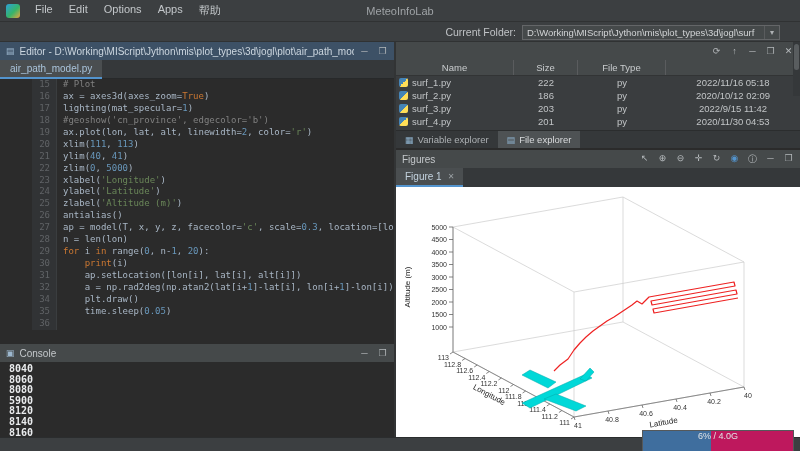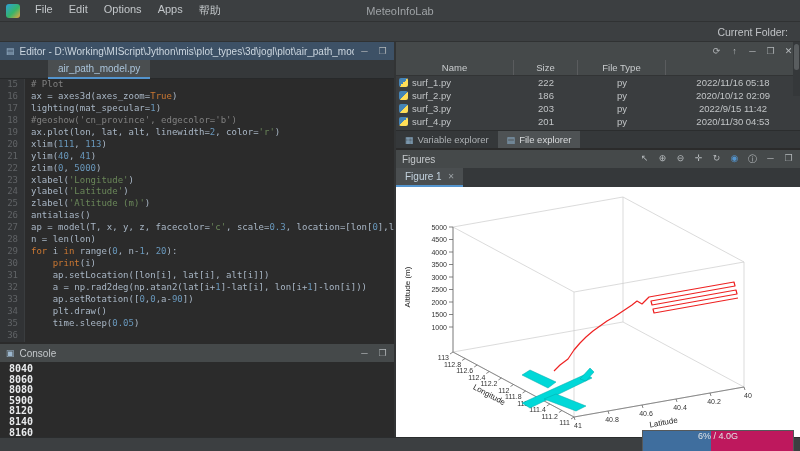--- a/index.html
+++ b/index.html
@@ -14,21 +14,21 @@
     display:flex; align-items:center; padding:0 6px; z-index:5; }
   .logo { width:14px; height:14px; border-radius:3px; margin-right:7px;
     background:linear-gradient(135deg,#2e9fd8 0%,#35b56a 55%,#e8a33d 100%); }
   .menu-items { display:flex; }
   .menu-item { font-size:11px; color:#c3c7ca; padding:3px 8px; cursor:default; }
   .app-title { position:absolute; left:0; right:0; text-align:center;
     font-size:11px; color:#9fa3a6; pointer-events:none; }
   
   .toolbar { position:absolute; top:23px; left:0; right:0; height:19px;
     background:#3c3f41; border-bottom:1px solid #303233;
-    display:flex; align-items:center; justify-content:flex-end; gap:6px; padding:0 12px; z-index:5; }
+    display:flex; align-items:center; justify-content:flex-end; gap:6px; padding:0 20px; z-index:5; }
   .cf-label { font-size:10.5px; color:#c0c3c6; }
   .combo { width:258px; height:15px; background:#45494a; border:1px solid #646668;
     display:flex; align-items:center; }
   .combo-text { flex:1; font-size:9.5px; color:#d2d4d6; padding:0 4px;
     white-space:nowrap; overflow:hidden; }
   .combo-arrow { width:15px; text-align:center; font-size:8px; color:#aeb1b3;
     border-left:1px solid #5a5c5e; line-height:13px; }
   
   .main { position:absolute; top:42px; bottom:14px; left:0; right:0; background:#2b2b2b; }
   .v-splitter { position:absolute; left:394px; top:0; bottom:0; width:2px; background:#323435; }
@@ -41,26 +41,26 @@
   .pt-editor { background:#3d5166; }
   .pt-plain  { background:#45494a; color:#c4c8cb; }
   .pt-label  { white-space:nowrap; overflow:hidden; }
   .pt-icons  { margin-left:auto; display:flex; gap:7px; }
   .pt-icon   { font-size:9px; color:#b4b8bb; width:11px; text-align:center; cursor:default; }
   .hdr-file-icon { font-size:9px; color:#9db8cf; }
   
   .tabbar { position:absolute; top:18px; left:0; right:0; height:19px;
     background:#35383a; border-bottom:1px solid #27292a; display:flex; }
   .tab { height:19px; display:flex; align-items:center; gap:5px; padding:0 10px;
-    font-size:10px; color:#a9c3da; background:#4a4e50; border-bottom:2px solid #5394ce;margin-left:48px; }
+    font-size:10px; color:#a9c3da; background:#4a4e50; border-bottom:2px solid #5394ce; }
   .code-area { position:absolute; top:37px; left:0; right:0; bottom:0;
     background:#2b2b2b; overflow:hidden; font-family:"DejaVu Sans Mono", monospace; }
   .line { display:flex; height:11.95px; line-height:11.95px; font-size:9px; white-space:pre; }
   .ln { width:25px; min-width:25px; text-align:right; padding-right:6px; color:#606366;
-    background:#313335; border-right:1px solid #3a3d3f; }
+    background:#313335; border-right:1px solid #3a3d3f;margin-left:32px; }
   .ct { padding-left:6px; white-space:pre; overflow:hidden; }
   .tk-p { color:#a9b7c6; } .tk-k { color:#cc7832; } .tk-s { color:#6a8759; }
   .tk-n { color:#6897bb; } .tk-c { color:#808080; }
   
   .console-content { position:absolute; top:18px; left:0; right:0; bottom:0;
     background:#2b2b2b; padding:2px 0 0 9px; overflow:hidden;
     font-family:"DejaVu Sans Mono", monospace; }
   .console-line { font-size:10px; font-weight:bold; color:#e9ebed; line-height:10.6px; }
   
   .fx-panel { position:absolute; top:0; left:0; right:0; height:106px; background:#3c3f41; }
@@ -112,20 +112,24 @@
       <div class="menu-item">Edit</div>
       <div class="menu-item">Options</div>
       <div class="menu-item">Apps</div>
       <div class="menu-item">帮助</div>
     </div>
   <div class="app-title">MeteoInfoLab</div>
 </div>
 
 <div class="toolbar">
   <span class="cf-label">Current Folder:</span>
+  <div class="combo">
+    <span class="combo-text">D:\Working\MIScript\Jython\mis\plot_types\3d\jogl\surf</span>
+    <span class="combo-arrow">▾</span>
+  </div>
 </div>
 
 <div class="main">
 
   <div class="editor-panel">
     <div class="panel-title pt-editor">
       <span class="hdr-file-icon">▤</span>
       <span class="pt-label">Editor - D:\Working\MIScript\Jython\mis\plot_types\3d\jogl\plot\air_path_model.py</span>
       <span class="pt-icons">
           <span class="pt-icon">─</span>
@@ -149,21 +153,20 @@
         <div class="line"><span class="ln">23</span><span class="ct"><span class="tk-p">xlabel(</span><span class="tk-s">'Longitude'</span><span class="tk-p">)</span></span></div>
         <div class="line"><span class="ln">24</span><span class="ct"><span class="tk-p">ylabel(</span><span class="tk-s">'Latitude'</span><span class="tk-p">)</span></span></div>
         <div class="line"><span class="ln">25</span><span class="ct"><span class="tk-p">zlabel(</span><span class="tk-s">'Altitude (m)'</span><span class="tk-p">)</span></span></div>
         <div class="line"><span class="ln">26</span><span class="ct"><span class="tk-p">antialias()</span></span></div>
         <div class="line"><span class="ln">27</span><span class="ct"><span class="tk-p">ap = model(T, x, y, z, facecolor=</span><span class="tk-s">'c'</span><span class="tk-p">, scale=</span><span class="tk-n">0.3</span><span class="tk-p">, location=[lon[</span><span class="tk-n">0</span><span class="tk-p">],lat[</span></span></div>
         <div class="line"><span class="ln">28</span><span class="ct"><span class="tk-p">n = len(lon)</span></span></div>
         <div class="line"><span class="ln">29</span><span class="ct"><span class="tk-k">for</span><span class="tk-p"> i </span><span class="tk-k">in</span><span class="tk-p"> range(</span><span class="tk-n">0</span><span class="tk-p">, n-</span><span class="tk-n">1</span><span class="tk-p">, </span><span class="tk-n">20</span><span class="tk-p">):</span></span></div>
         <div class="line"><span class="ln">30</span><span class="ct"><span class="tk-p">    </span><span class="tk-k">print</span><span class="tk-p">(i)</span></span></div>
         <div class="line"><span class="ln">31</span><span class="ct"><span class="tk-p">    ap.setLocation([lon[i], lat[i], alt[i]])</span></span></div>
         <div class="line"><span class="ln">32</span><span class="ct"><span class="tk-p">    a = np.rad2deg(np.atan2(lat[i+</span><span class="tk-n">1</span><span class="tk-p">]-lat[i], lon[i+</span><span class="tk-n">1</span><span class="tk-p">]-lon[i]))</span></span></div>
-        <div class="line"><span class="ln">33</span><span class="ct"><span class="tk-p">    ap.setRotation([</span><span class="tk-n">0</span><span class="tk-p">,</span><span class="tk-n">0</span><span class="tk-p">,a-</span><span class="tk-n">90</span><span class="tk-p">])</span></span></div>
         <div class="line"><span class="ln">34</span><span class="ct"><span class="tk-p">    plt.draw()</span></span></div>
         <div class="line"><span class="ln">35</span><span class="ct"><span class="tk-p">    time.sleep(</span><span class="tk-n">0.05</span><span class="tk-p">)</span></span></div>
         <div class="line"><span class="ln">36</span><span class="ct"></span></div>
       </div>
   </div>
 
   <div class="console-panel">
     <div class="panel-title pt-plain">
       <span class="hdr-file-icon">▣</span>
       <span class="pt-label">Console</span>

